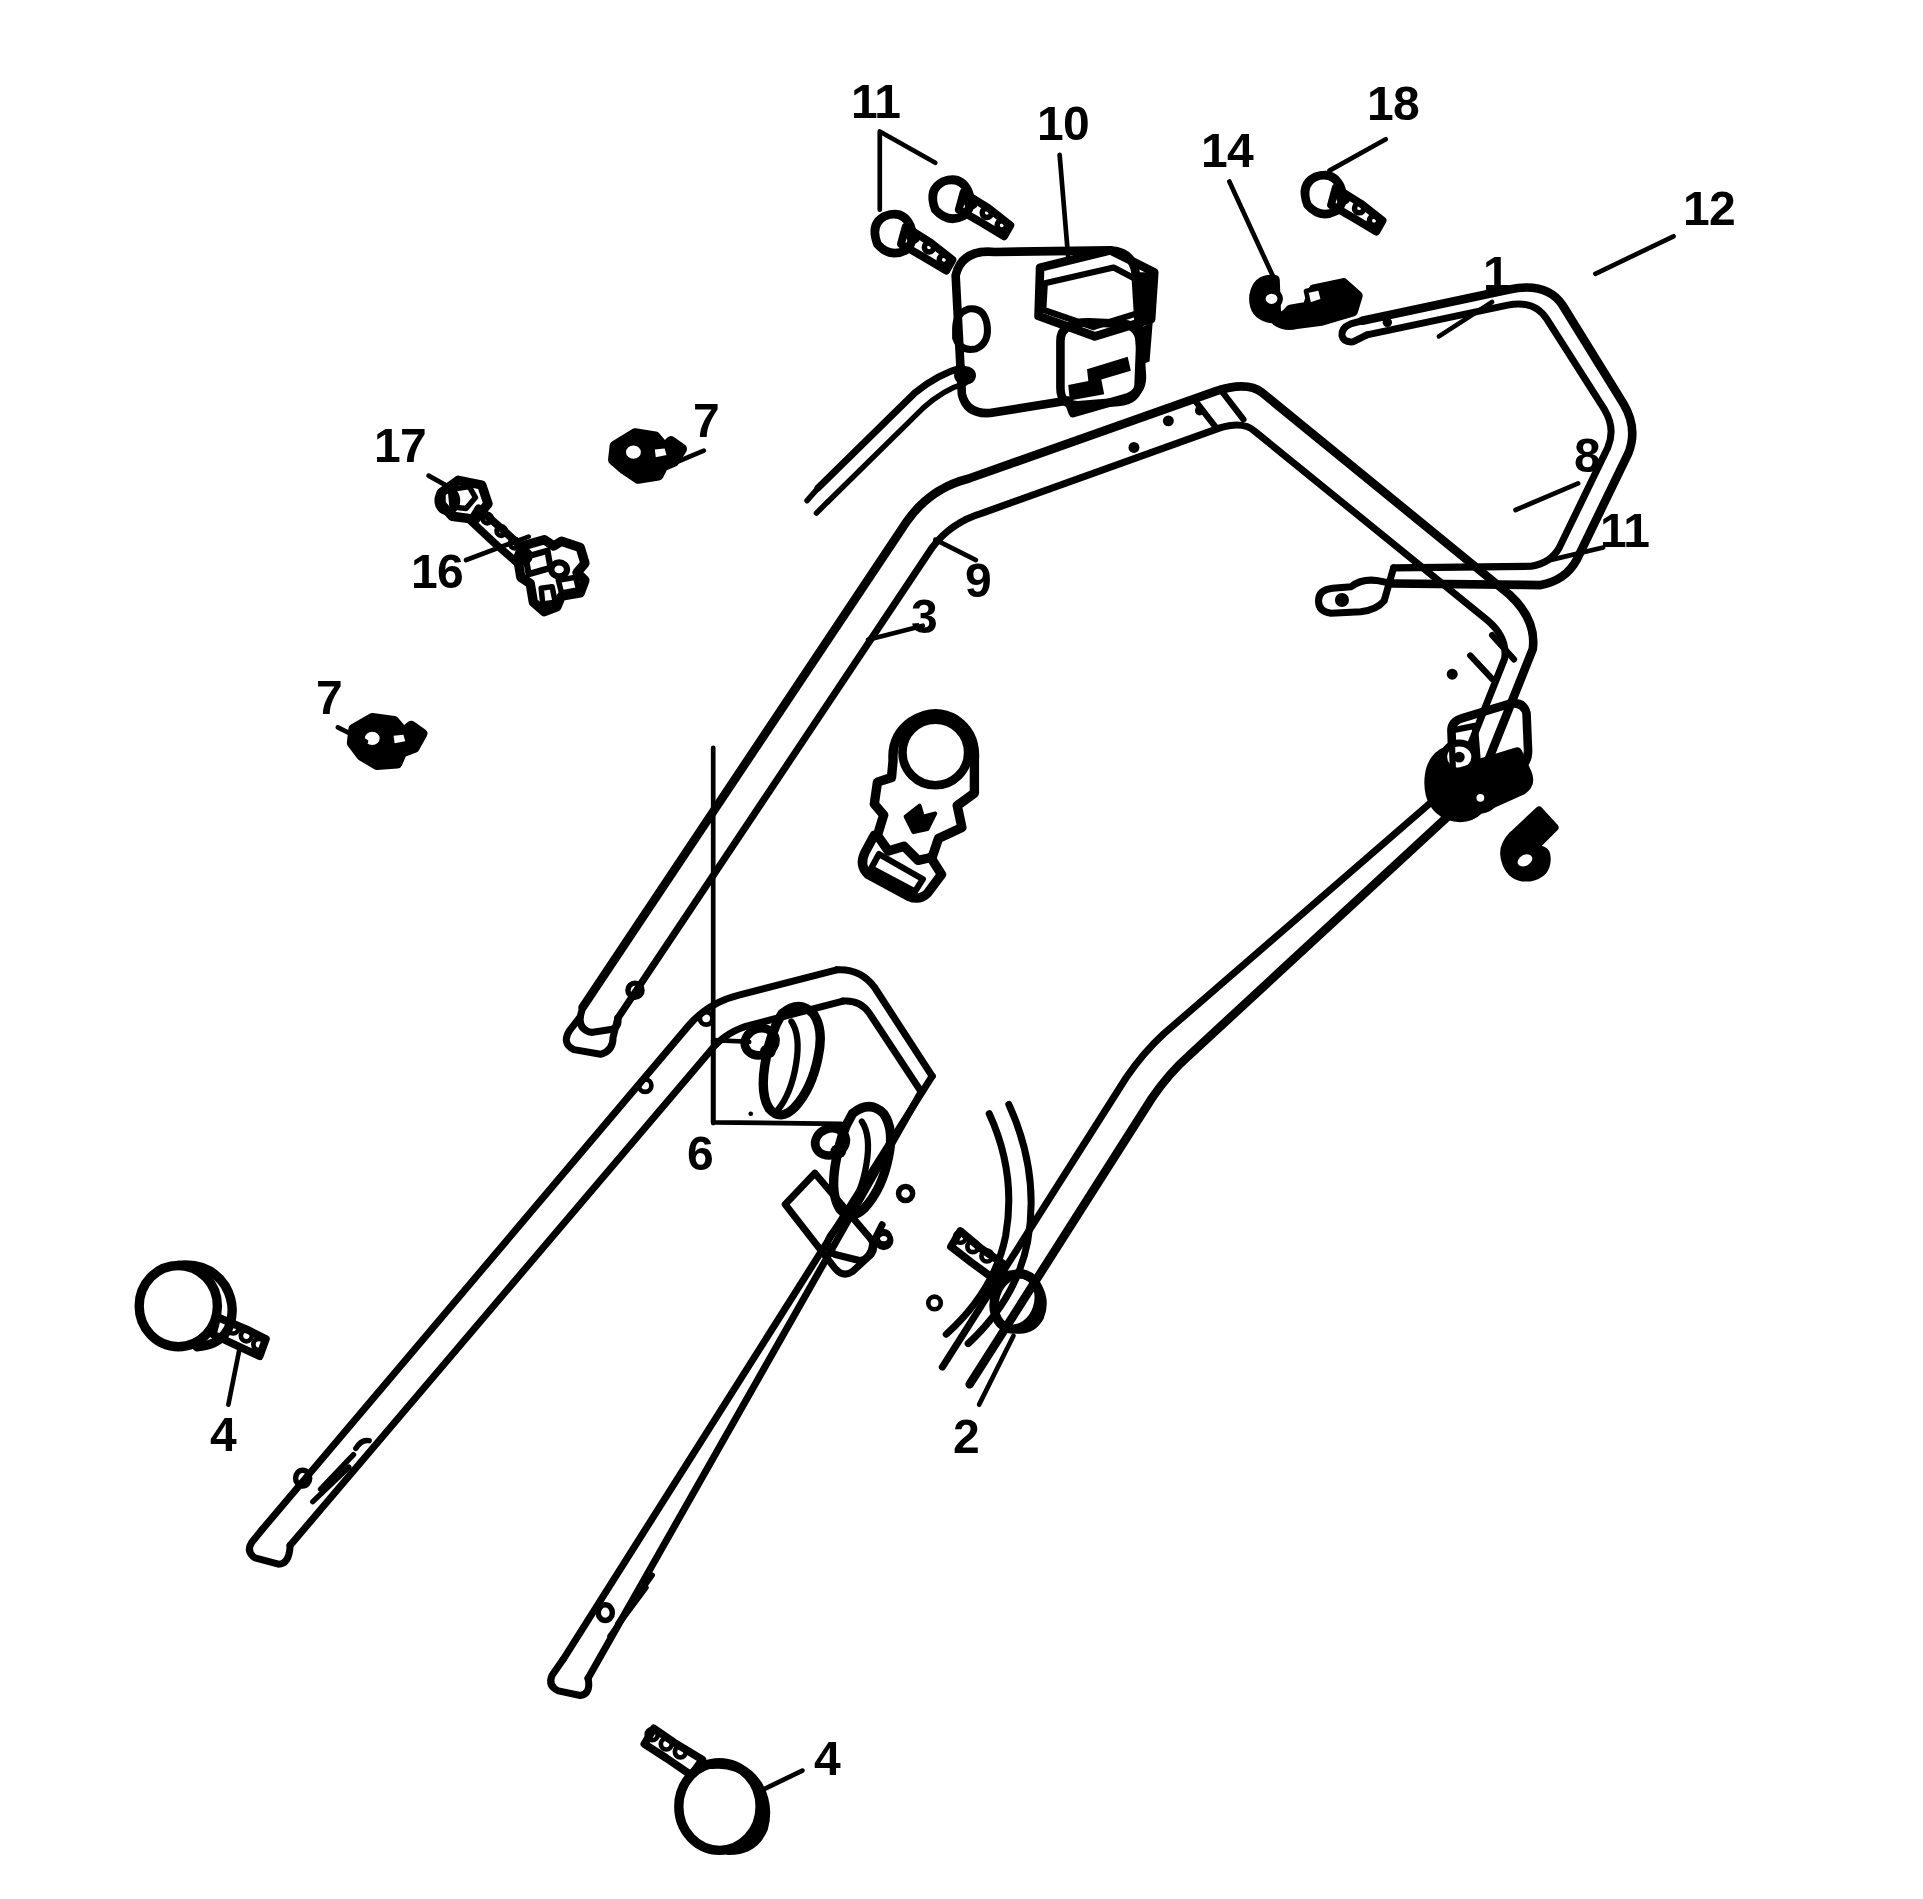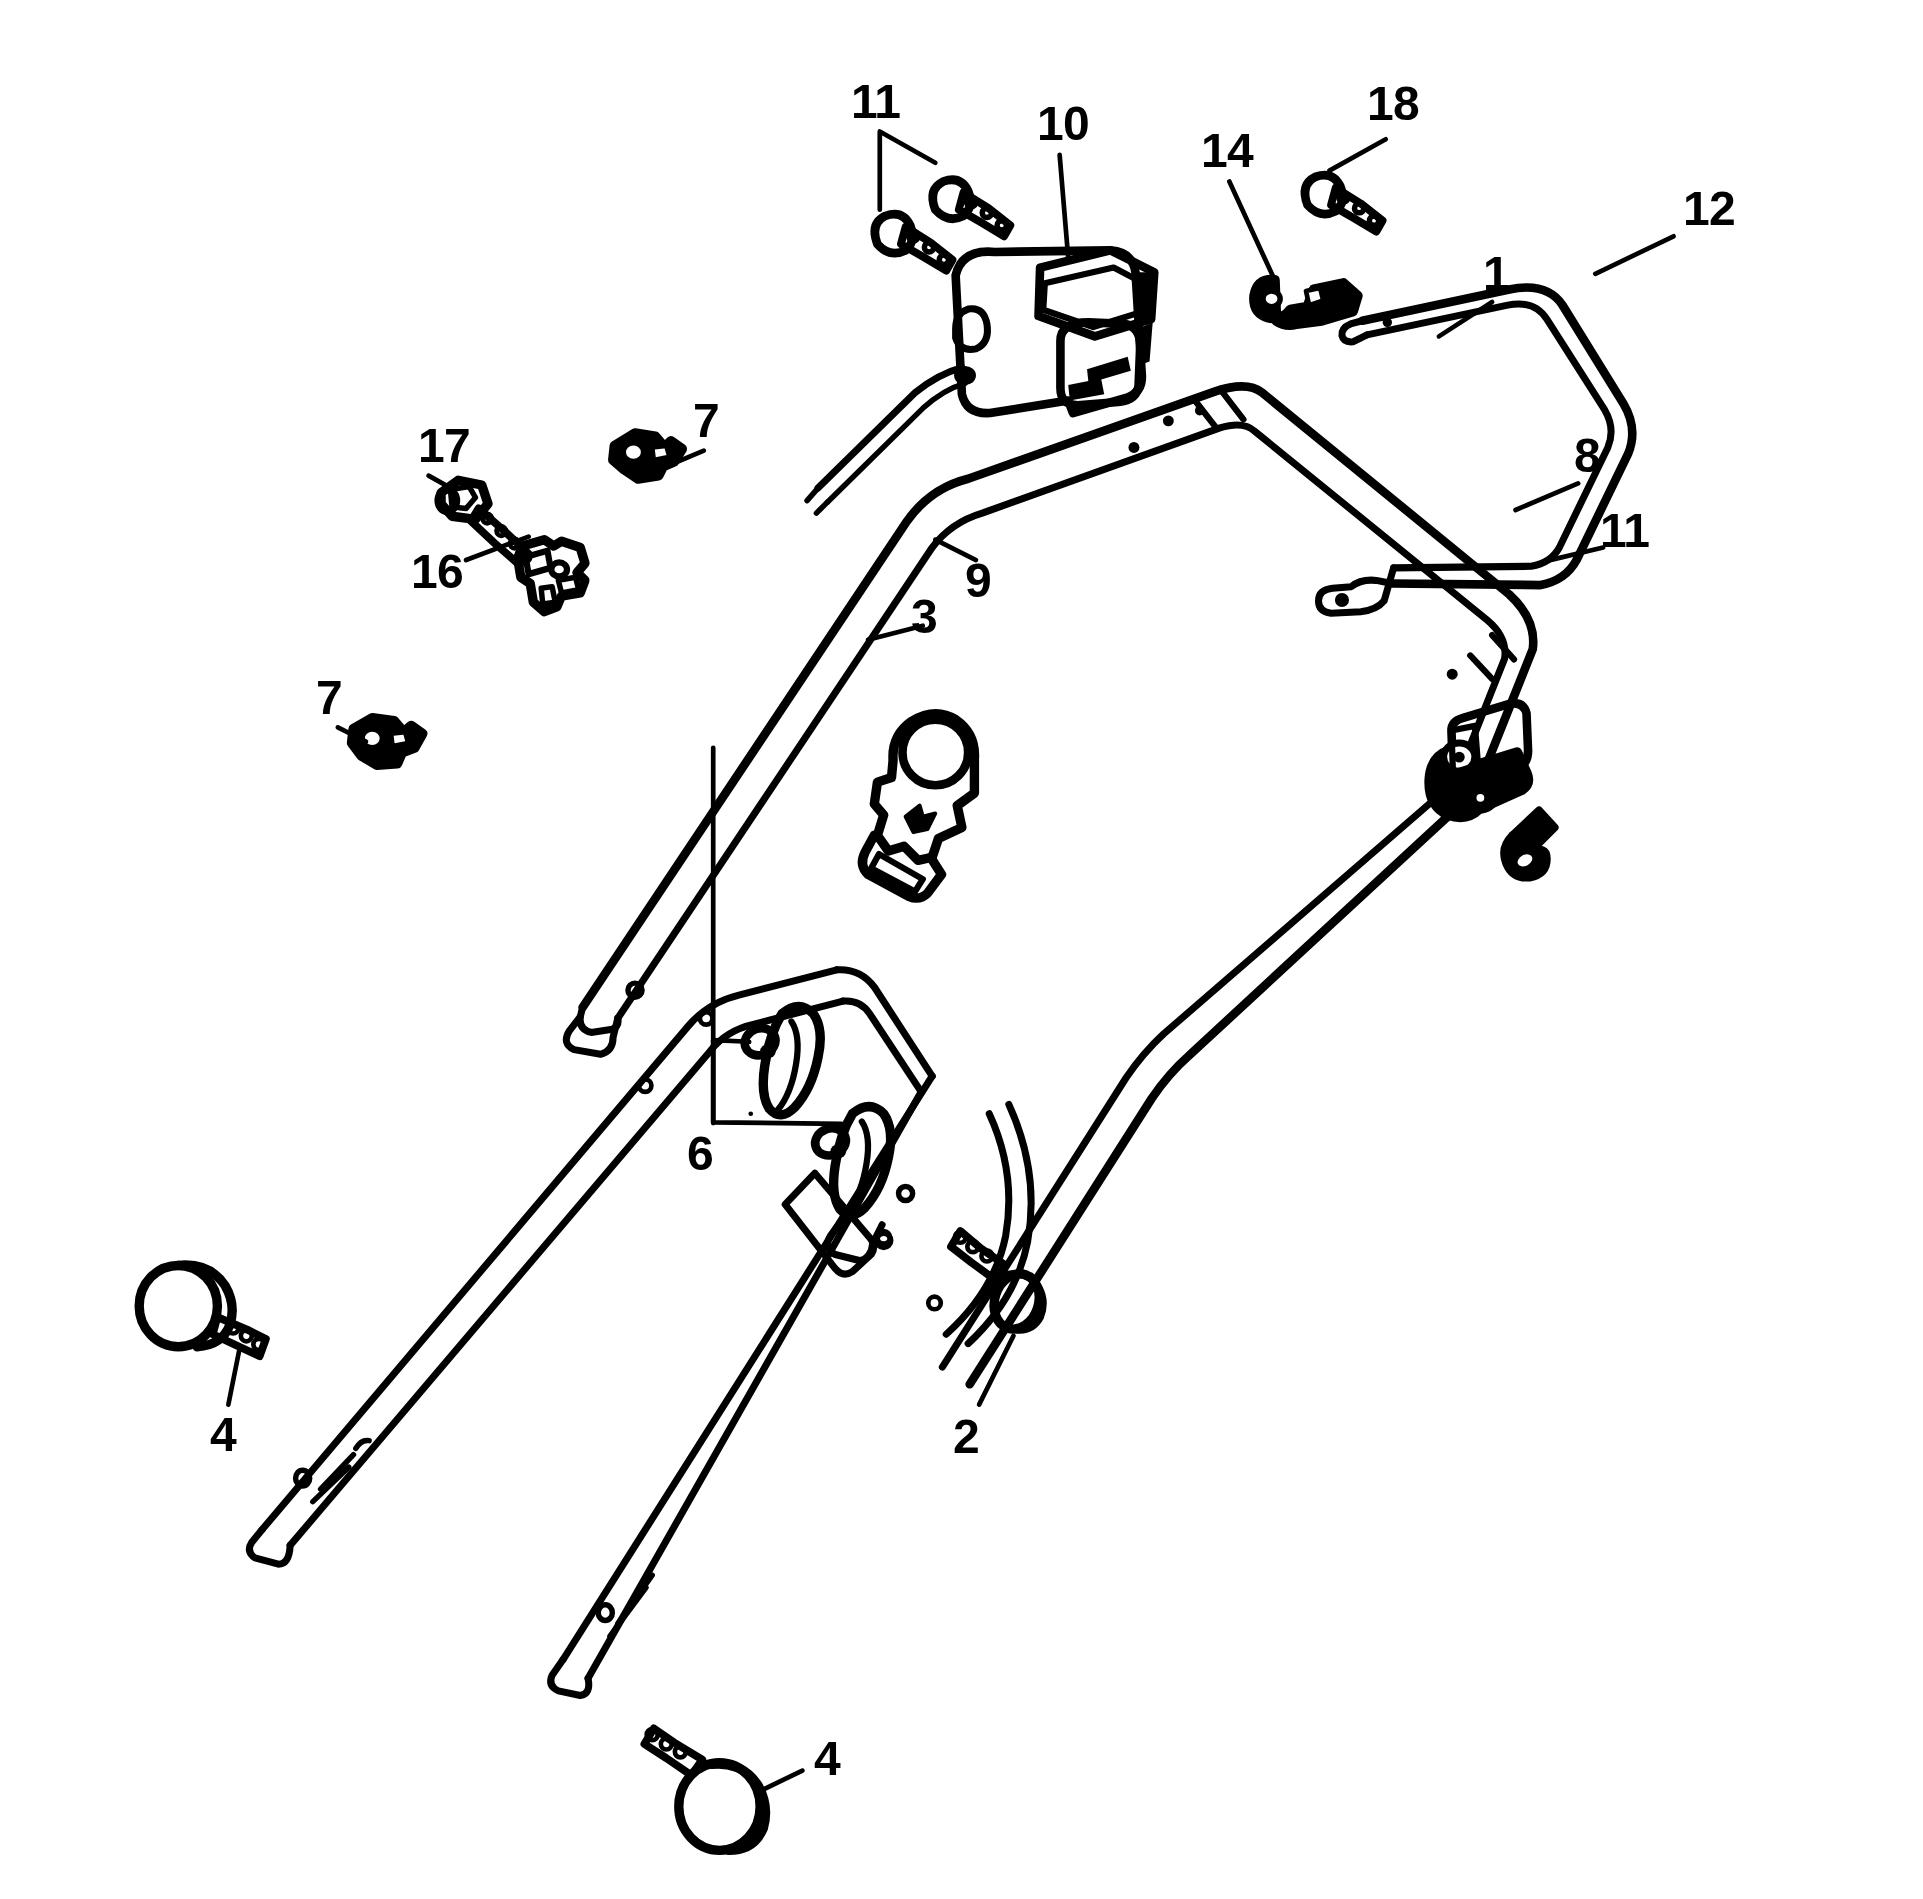--- a/index.html
+++ b/index.html
@@ -528,21 +528,21 @@
   </g>
 </svg>
 
 <div class="callout" style="left:851px;top:78px;">11</div>
 <div class="callout" style="left:1037px;top:100px;">10</div>
 <div class="callout" style="left:1367px;top:80px;">18</div>
 <div class="callout" style="left:1201px;top:127px;">14</div>
 <div class="callout" style="left:1671px;top:185px;margin-left:12px;">12</div>
 <div class="callout" style="left:1483px;top:250px;">1</div>
 <div class="callout" style="left:693px;top:397px;">7</div>
-<div class="callout" style="left:418px;top:422px;">17</div>
+<div class="callout" style="left:374px;top:422px;">17</div>
 <div class="callout" style="left:1574px;top:432px;">8</div>
 <div class="callout" style="left:1600px;top:507px;">11</div>
 <div class="callout" style="left:411px;top:548px;text-align:right;">16</div>
 <div class="callout" style="left:965px;top:557px;">9</div>
 <div class="callout" style="left:911px;top:593px;">3</div>
 <div class="callout" style="left:316px;top:674px;">7</div>
 <div class="callout" style="left:687px;top:1130px;">6</div>
 <div class="callout" style="left:210px;top:1411px;">4</div>
 <div class="callout" style="left:953px;top:1413px;">2</div>
 <div class="callout" style="left:814px;top:1735px;">4</div>

